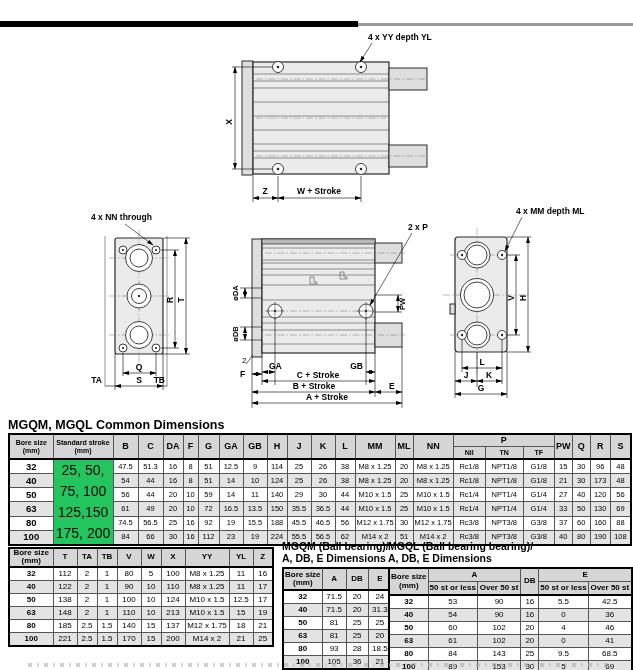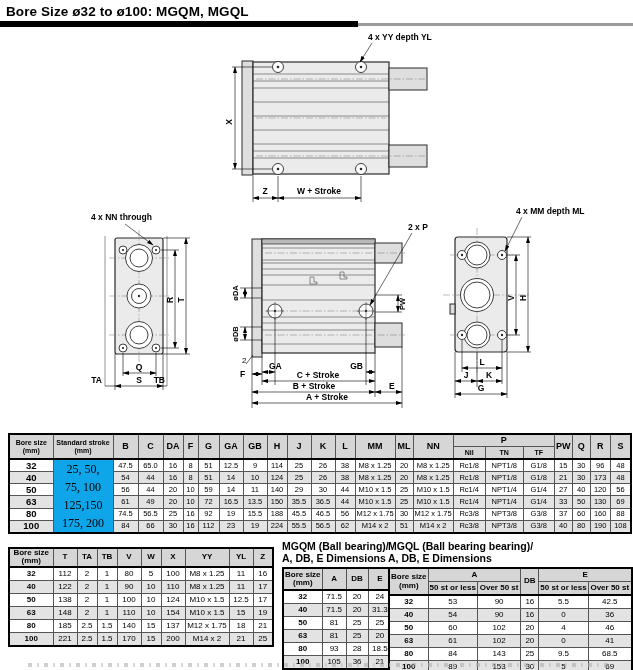--- a/index.html
+++ b/index.html
@@ -28,35 +28,34 @@
   .sub-title{position:absolute;font-weight:bold;font-size:10.5px;line-height:1.1;margin:0;white-space:pre-line;}
   table{border-collapse:collapse;table-layout:fixed;position:absolute;background:#fff;
         border:2px solid #000;}
   th,td{border:1px solid #555;text-align:center;padding:0 1px;overflow:hidden;
         white-space:nowrap;font-size:7.5px;height:11px;line-height:1.05;}
   th{background:#d6d6d6;font-weight:bold;font-size:9px;}
   th.small{font-size:7px;}
   th.tiny{font-size:6.5px;font-weight:bold;}
   thead{border-bottom:2px solid #000;}
   td.bore{font-weight:bold;font-size:9.5px;}
-  td.stroke{font-size:12px;line-height:1.5;background:#0ea5e9;font-family:Liberation Serif, serif;}
+  td.stroke{font-size:14px;line-height:1.5;background:#22c55e;}
   tr.shaded td{background:#e3e3e3;}
   .tbl-bottom th,.tbl-bottom td{height:12px;font-size:8px;}
   .tbl-mid th{height:20px;}
   #footnote-clip{position:absolute;left:28px;top:663px;width:585px;height:4px;overflow:hidden;
      background:repeating-linear-gradient(90deg,#aaa 0 4px,transparent 4px 9px,#bbb 9px 11px,transparent 11px 16px);
      opacity:.55;}
 </style>
 </head>
 <body>
 
 <div class="page">
 
   <div class="titlebar">
-    <h1>Bore Size ø32 to ø100: MGQM, MGQL</h1>
     <div class="rule">
       <div class="rule-gray"></div>
       <div class="rule-black"></div>
     </div>
   </div>
 
   <svg class="dwg" style="left:222px;top:30px" width="215" height="180" viewBox="0 0 215 180">
     <defs>
       <marker id="m1" markerWidth="7" markerHeight="5" refX="6" refY="2" orient="auto-start-reverse" markerUnits="userSpaceOnUse">
         <path d="M0,0L6.5,2L0,4z" fill="#000"></path>
@@ -248,20 +247,21 @@
     </g>
     <text class="co" x="78" y="8">4 x MM depth ML</text>
     <text class="dim" x="76" y="92" transform="rotate(-90 76 92)" text-anchor="middle">V</text>
     <text class="dim" x="88" y="92" transform="rotate(-90 88 92)" text-anchor="middle">H</text>
     <text class="dim" x="44" y="159" text-anchor="middle">L</text>
     <text class="dim" x="28" y="172" text-anchor="middle">J</text>
     <text class="dim" x="51" y="172" text-anchor="middle">K</text>
     <text class="dim" x="43" y="185" text-anchor="middle">G</text>
   </svg>
 
+  <h2 class="sect-title" style="left:8px;top:418px">MGQM, MGQL Common Dimensions</h2>
   <table style="left:8px;top:433px">
       <colgroup>
         <col style="width: 44px;">
         <col style="width: 60px;">
         <col style="width: 25px;">
         <col style="width: 25px;">
         <col style="width: 20px;">
         <col style="width: 15px;">
         <col style="width: 21px;">
         <col style="width: 24px;">
@@ -309,21 +309,21 @@
           <th class="small">Nil</th>
           <th class="small">TN</th>
           <th class="small">TF</th>
         </tr>
       </thead>
       <tbody>
         <tr>
           <td class="bore">32</td>
           <td rowspan="6" class="stroke">25, 50,<br>75, 100<br>125,150<br>175, 200</td>
           <td>47.5</td>
-          <td>65.0</td>
+          <td>51.3</td>
           <td>16</td>
           <td>8</td>
           <td>51</td>
           <td>12.5</td>
           <td>9</td>
           <td>114</td>
           <td>25</td>
           <td>26</td>
           <td>38</td>
           <td>M8 x 1.25</td>
@@ -524,21 +524,21 @@
           <td>12.5</td>
           <td>17</td>
         </tr>
         <tr class="shaded">
           <td class="bore">63</td>
           <td>148</td>
           <td>2</td>
           <td>1</td>
           <td>110</td>
           <td>10</td>
-          <td>154</td>
+          <td>213</td>
           <td>M10 x 1.5</td>
           <td>15</td>
           <td>19</td>
         </tr>
         <tr>
           <td class="bore">80</td>
           <td>185</td>
           <td>2.5</td>
           <td>1.5</td>
           <td>140</td>

